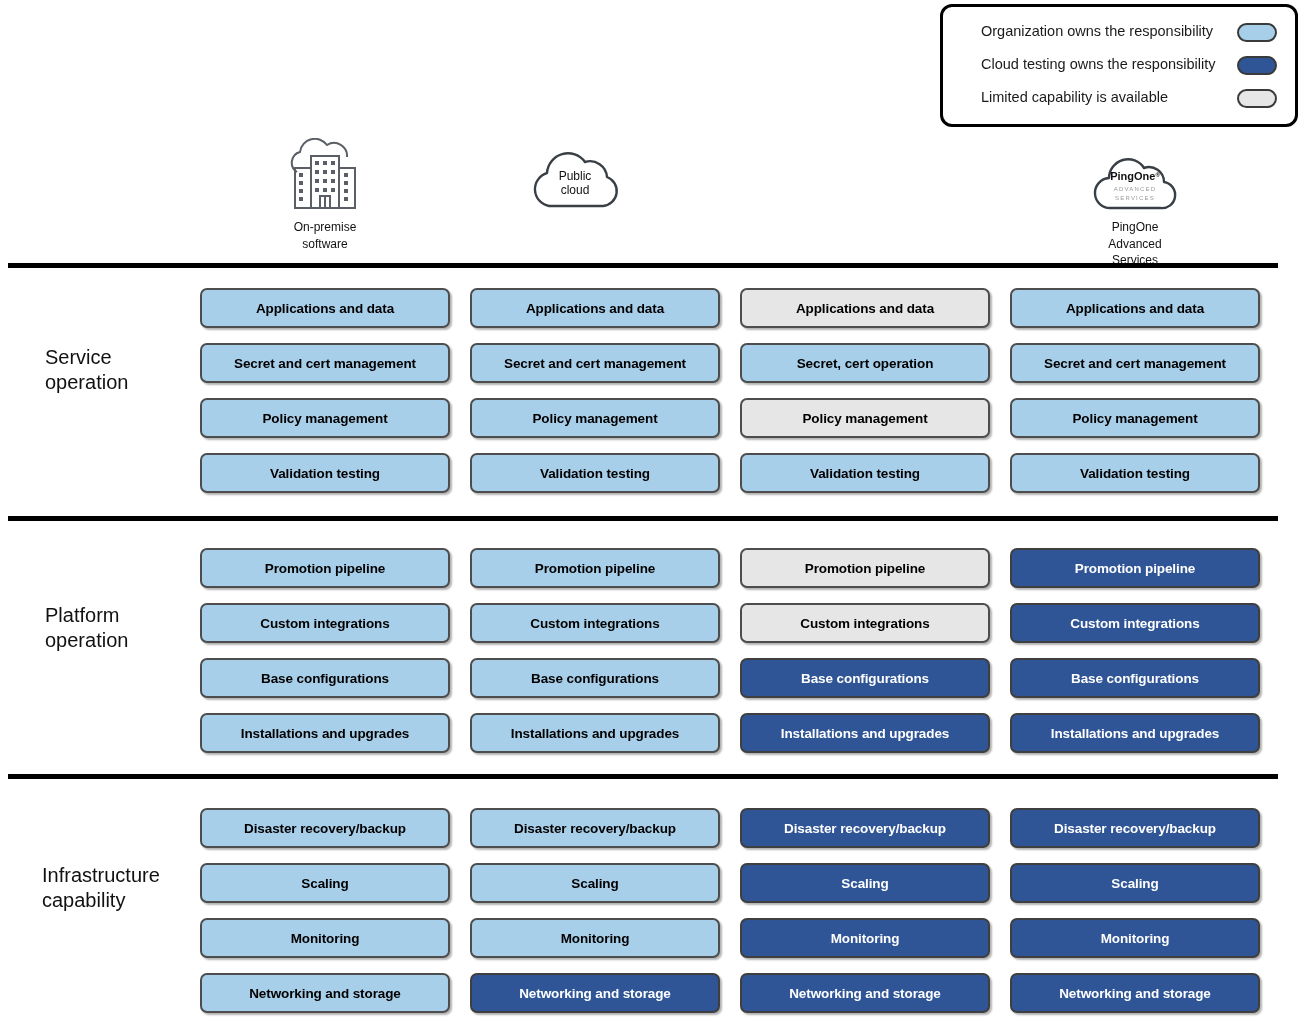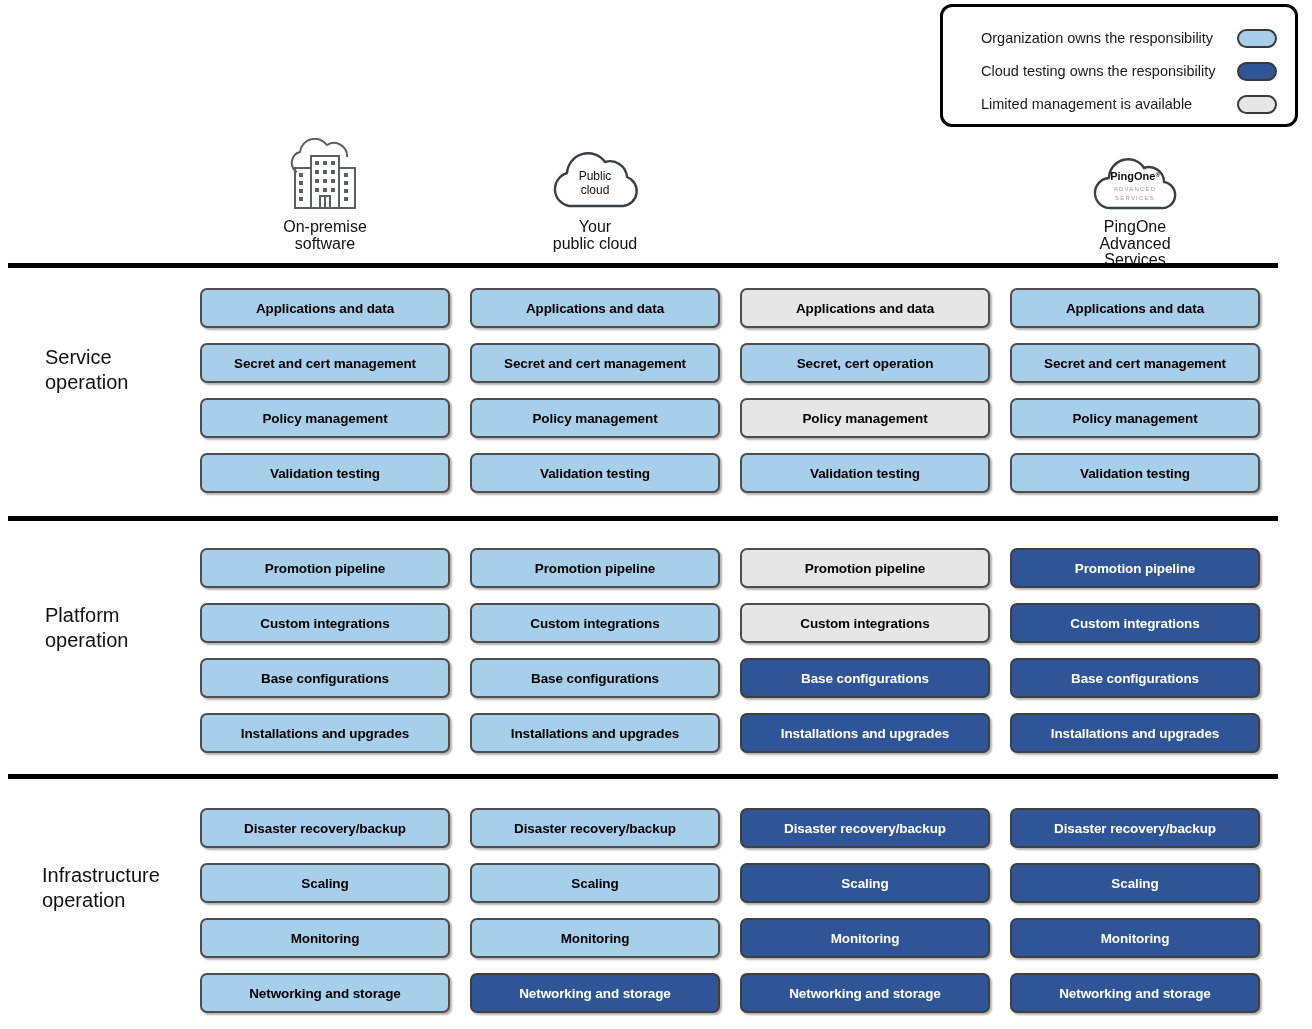--- a/index.html
+++ b/index.html
@@ -24,21 +24,20 @@
     width: 358px;
     height: 123px;
     border: 3px solid #000000;
     border-radius: 12px;
     background: #ffffff;
     box-sizing: border-box;
     padding: 16px 18px 0 38px;
   }
   .legend-row {
     display: flex;
-    align-items: center;
     height: 30px;
     margin-bottom: 3px;
   }
   .legend-label {
     font-size: 14.5px;
     color: #1a1a1a;
     white-space: nowrap;
     flex: 1;
   }
   .swatch {
@@ -64,21 +63,21 @@
     width: 250px;
     text-align: center;
   }
   .col-head .icon-wrap {
     height: 78px;
     display: flex;
     align-items: flex-end;
     justify-content: center;
   }
   .col-head .caption {
-    font-size: 16px;
+    font-size: 12px;
     line-height: 16.5px;
     color: #111111;
     margin-top: 3px;
     white-space: pre-line;
   }
 
   
   .divider {
     position: absolute;
     left: 8px;
@@ -135,21 +134,21 @@
 <div class="legend">
   <div class="legend-row">
     <span class="legend-label">Organization owns the responsibility</span>
     <span class="swatch" style="background:#A8CFEA;"></span>
   </div>
   <div class="legend-row">
     <span class="legend-label">Cloud testing owns the responsibility</span>
     <span class="swatch" style="background:#2F5596;"></span>
   </div>
   <div class="legend-row">
-    <span class="legend-label">Limited management is available</span>
+    <span class="legend-label">Limited capability is available</span>
     <span class="swatch" style="background:#E6E6E6;"></span>
   </div>
 </div>
 
 <div class="headers">
 
   <div class="col-head" style="left:200px;">
     <div class="icon-wrap">
       <svg width="96" height="78" viewBox="0 0 96 78">
         <path d="M20 34 a11 11 0 0 1 3 -20 a15 15 0 0 1 27 -7 a13 13 0 0 1 20 12" fill="none" stroke="#5a5f66" stroke-width="2"></path>
@@ -179,30 +178,28 @@
             <rect x="54" y="50" width="4" height="4"></rect>
         </g>
         <rect x="43" y="58" width="10" height="12" fill="none" stroke="#5a5f66" stroke-width="2"></rect>
         <line x1="48" y1="58" x2="48" y2="70" stroke="#5a5f66" stroke-width="2"></line>
       </svg>
     </div>
     <div class="caption">On-premise
 software</div>
   </div>
 
-  <div class="col-head" style="left:470px;">
+  <div class="col-head" style="left:450px;">
     <div class="icon-wrap">
       <svg width="104" height="72" viewBox="0 0 104 72">
         <path d="M26 62 a17 17 0 0 1 -2 -33 a21 21 0 0 1 38 -11 a17 17 0 0 1 22 15 a15 15 0 0 1 -4 29 z" fill="none" stroke="#3a3f45" stroke-width="2.4" stroke-linejoin="round"></path>
         <text class="cloud-txt" x="52" y="36" text-anchor="middle">Public</text>
         <text class="cloud-txt" x="52" y="50" text-anchor="middle">cloud</text>
       </svg>
     </div>
-    <div class="caption">Your
-public cloud</div>
   </div>
 
 
   <div class="col-head" style="left:1010px;">
     <div class="icon-wrap">
       <svg width="96" height="62" viewBox="0 0 96 62">
         <path d="M24 54 a15 15 0 0 1 -2 -30 a19 19 0 0 1 35 -10 a15 15 0 0 1 20 14 a13 13 0 0 1 -4 26 z" fill="none" stroke="#3a3f45" stroke-width="2.4" stroke-linejoin="round"></path>
         <text x="48" y="26" text-anchor="middle" fill="#111111" style="font-size:11px;font-weight:bold;font-family:'Liberation Sans',sans-serif;">PingOne<tspan style="font-size:6px;" dy="-3">®</tspan></text>
         <text x="48" y="37" text-anchor="middle" fill="#9a9a9a" style="font-size:6px;letter-spacing:1.2px;font-family:'Liberation Sans',sans-serif;">ADVANCED</text>
         <text x="48" y="46" text-anchor="middle" fill="#9a9a9a" style="font-size:6px;letter-spacing:1.2px;font-family:'Liberation Sans',sans-serif;">SERVICES</text>
@@ -263,21 +260,21 @@
   <div class="cell cloud" style="left:1010px;top:113px;">Base configurations</div>
 
   <div class="cell org" style="left:200px;top:168px;">Installations and upgrades</div>
   <div class="cell org" style="left:470px;top:168px;">Installations and upgrades</div>
   <div class="cell cloud" style="left:740px;top:168px;">Installations and upgrades</div>
   <div class="cell cloud" style="left:1010px;top:168px;">Installations and upgrades</div>
 </div>
 
 <div class="section" style="top:805px;">
   <div class="row-label" style="top:58px;left:42px;width:175px;">Infrastructure
-operation</div>
+capability</div>
 
   <div class="cell org" style="left:200px;top:3px;">Disaster recovery/backup</div>
   <div class="cell org" style="left:470px;top:3px;">Disaster recovery/backup</div>
   <div class="cell cloud" style="left:740px;top:3px;">Disaster recovery/backup</div>
   <div class="cell cloud" style="left:1010px;top:3px;">Disaster recovery/backup</div>
 
   <div class="cell org" style="left:200px;top:58px;">Scaling</div>
   <div class="cell org" style="left:470px;top:58px;">Scaling</div>
   <div class="cell cloud" style="left:740px;top:58px;">Scaling</div>
   <div class="cell cloud" style="left:1010px;top:58px;">Scaling</div>

